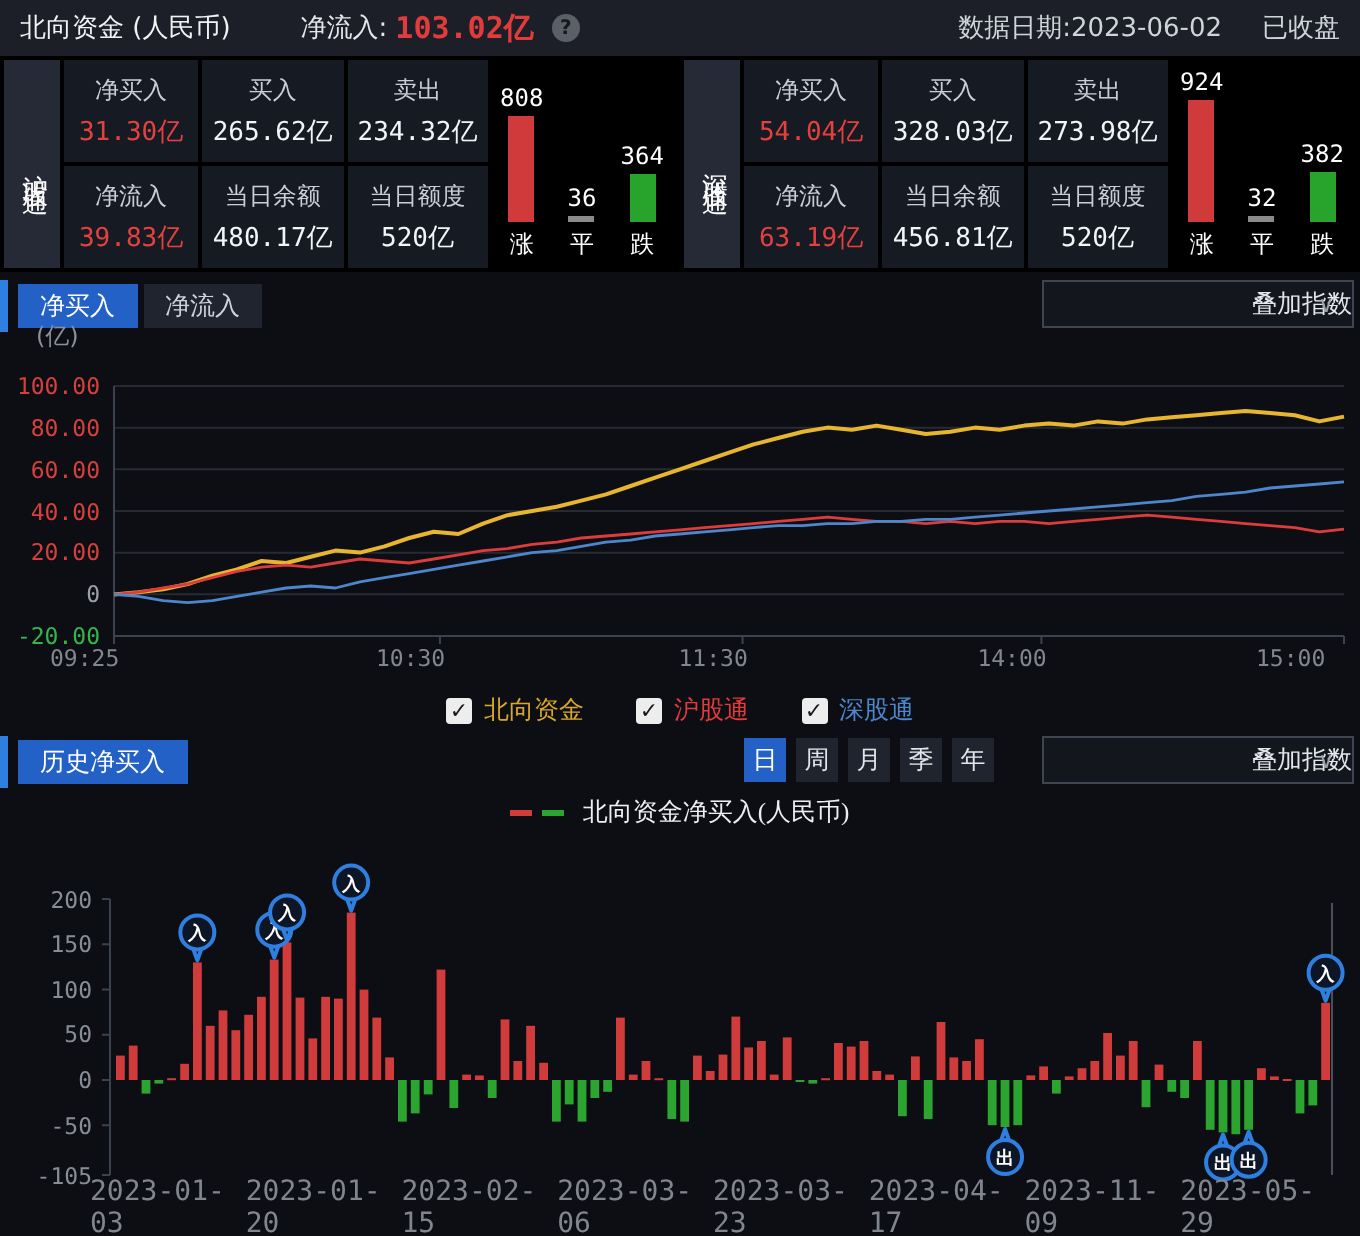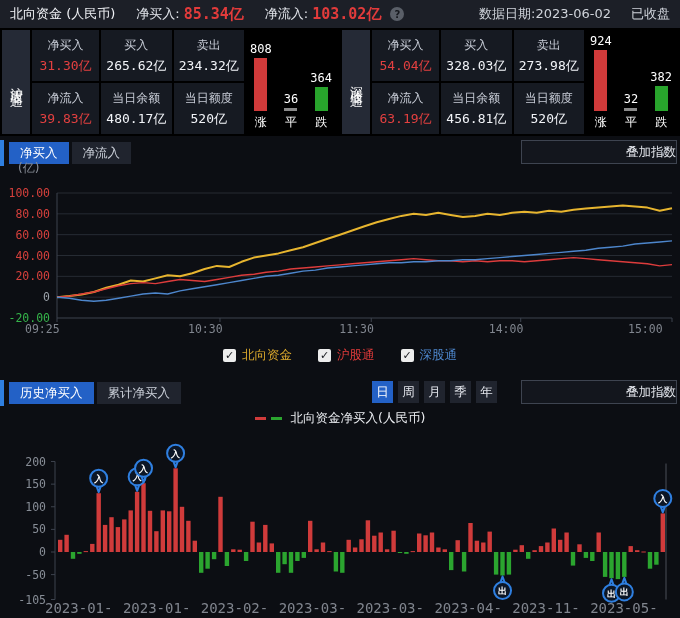--- a/index.html
+++ b/index.html
@@ -45,32 +45,28 @@
   .ylab{position:absolute;width:48px;text-align:right;font-size:11.5px;font-family:"DejaVu Sans Mono","Liberation Mono",monospace;}
   .ylab.pos{color:#d5403c;}.ylab.zero{color:#9aa0a8;}.ylab.neg{color:#35b44a;}.ylab.gray{color:#878d96;}
   .xlab{position:absolute;width:64px;color:#81868f;font-size:11.5px;font-family:"DejaVu Sans Mono","Liberation Mono",monospace;}
   svg{position:absolute;left:0;top:0;}
   
   .legend1{height:26px;display:flex;align-items:center;justify-content:center;gap:26px;}
   .lg-item{display:flex;align-items:center;gap:6px;cursor:pointer;}
   .cbx{width:13px;height:13px;background:#ededed;border-radius:2px;color:#15171c;font-size:11px;line-height:13px;text-align:center;font-weight:bold;}
   .legend2{height:20px;display:flex;align-items:center;justify-content:center;gap:5px;margin-top:2px;}
   .dash{width:11px;height:3px;}
-  .legend2 .txt{color:#eceef2;font-size:12.5px;margin-left:4px;}
+  .legend2 .txt{color:#eceef2;font-size:12.5px;margin-left:4px;font-family:Liberation Serif, serif;}
   .dates{position:absolute;left:45px;right:12px;top:172px;display:flex;justify-content:space-between;color:#80858e;font-size:14px;font-family:"DejaVu Sans Mono","Liberation Mono",monospace;}
 </style>
 </head>
 <body>
 
 <div class="topbar">
   <span class="title">北向资金 (人民币)</span>
-  <span class="kv">
-    <span class="lab">净买入:</span>
-    <span class="val mono">85.34亿</span>
-  </span>
   <span class="kv" style="margin-left:14px">
     <span class="lab">净流入:</span>
     <span class="val mono">103.02亿</span>
   </span>
   <span class="info-icon">?</span>
   <span class="right">
     <span>数据日期:2023-06-02</span>
     <span>已收盘</span>
   </span>
 </div>
@@ -224,25 +220,24 @@
     <div class="lg-item">
       <span class="cbx">✓</span>
       <span style="color: rgb(226, 59, 59); font-size: 12.5px;">沪股通</span>
     </div>
     <div class="lg-item">
       <span class="cbx">✓</span>
       <span style="color: rgb(77, 134, 204); font-size: 12.5px;">深股通</span>
     </div>
   </div>
 
-<div class="sec-head" style="margin-top:12px">
+<div class="sec-head" style="margin-top:0">
   <div class="accent"></div>
   <div class="tabs" id="tabs2">
       <div class="tab active">历史净买入</div>
-      <div class="tab">累计净买入</div>
     </div>
   <div class="periods" id="periods">
       <div class="pbtn active">日</div>
       <div class="pbtn">周</div>
       <div class="pbtn">月</div>
       <div class="pbtn">季</div>
       <div class="pbtn">年</div>
     </div>
   <div class="dropdown">
     <span>叠加指数</span>

